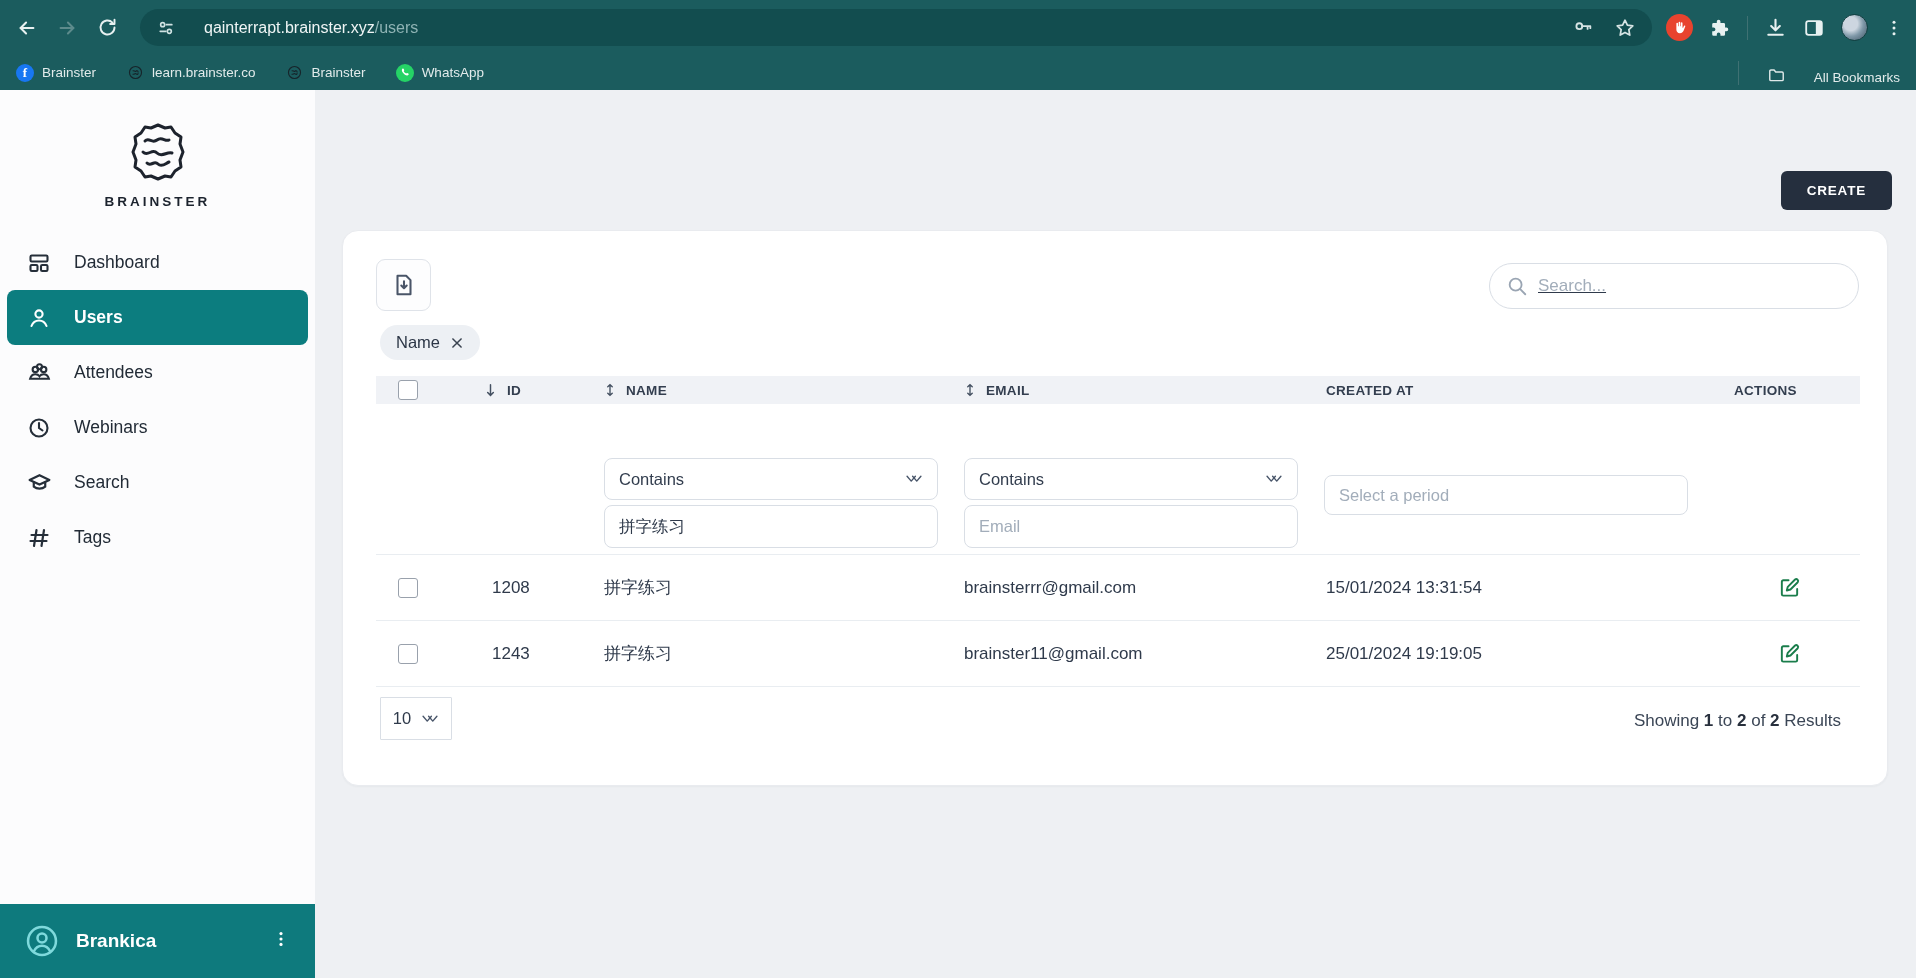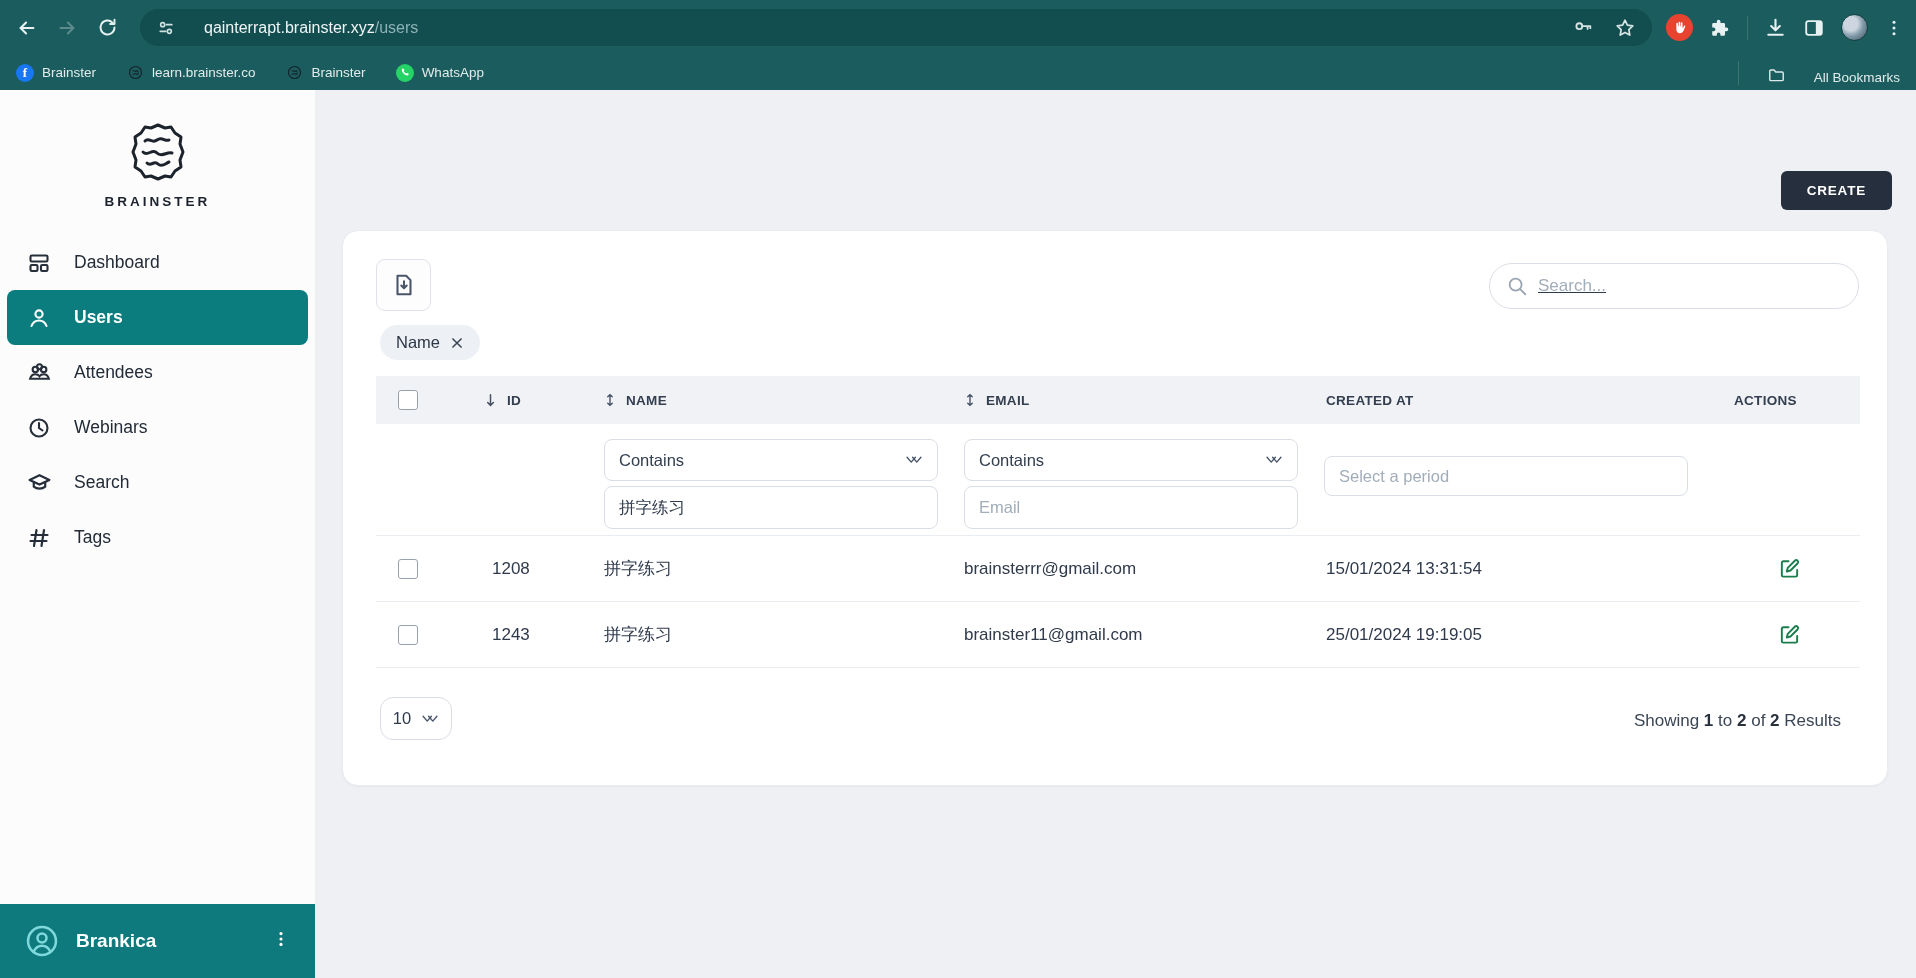--- a/index.html
+++ b/index.html
@@ -69,43 +69,43 @@
   .search-box input { border:none; outline:none; flex:1; font-size:17px; color:#2f3a4b;
     font-family:inherit; background:transparent;text-decoration:underline; }
   .search-box input::placeholder { color:#a2adba; }
   .chip { position:absolute; left:37px; top:94px; height:35px; background:#edf0f4;
     border-radius:17.5px; display:flex; align-items:center; padding:0 16px; gap:10px;
     font-size:16.5px; color:#2c3646; }
   .chip .x { display:flex; color:#3a4350; cursor:pointer; }
 
   .table { position:absolute; left:33px; right:27px; top:145px; }
   .tgrid { display:grid; grid-template-columns:80px 140px 360px 360px 390px 1fr; align-items:center; }
-  .thead { height:48px; background:#f0f2f6; font-size:13.5px; font-weight:bold; color:#333e4f;
+  .thead { height:28px; background:#f0f2f6; font-size:13.5px; font-weight:bold; color:#333e4f;
     letter-spacing:0.3px; }
   .th { display:flex; align-items:center; gap:10px; }
   .sort-ico { color:#445061; display:flex; }
-  .filter-row { height:112px; align-items:start; border-bottom:1px solid #e9edf1; }
+  .filter-row { height:112px; align-items:start; border-bottom:1px solid #e9edf1;margin-top:39px; }
   .fcell { padding:15px 18px 0 8px; display:flex; flex-direction:column; gap:5px; }
   .select { height:42px; border:1.5px solid #d9dee5; border-radius:8px; display:flex;
     align-items:center; padding:0 14px; font-size:16.5px; color:#323d4e; cursor:pointer; background:#fff; }
   .select .chev { margin-left:auto; color:#49566a; display:flex; }
   .f-input { height:43px; border:1.5px solid #d9dee5; border-radius:8px; padding:0 14px;
     font-size:16.5px; color:#2f3a4b; font-family:inherit; outline:none; width:100%; background:#fff; }
   .f-input::placeholder { color:#a2adba; }
   .period-cell { padding-top:32px; }
   .row { height:66px; border-bottom:1px solid #e9edf1; font-size:17px; color:#2f3a4b; }
   .cb { width:20px; height:20px; border:1.5px solid #99a1ac; border-radius:3px; margin-left:22px;
     background:#fff; cursor:pointer; }
   .cell { padding-left:8px; }
   .cell.id { padding-left:36px; }
   .actions-cell { padding-left:72px; color:#1a7d4b; display:flex; }
   .actions-cell .edit { cursor:pointer; display:flex; }
 
   .pagesize { position:absolute; left:37px; top:466px; width:72px; height:43px;
-    border:1.5px solid #d9dee5; border-radius:13px; display:flex; align-items:center;
+    border:1.5px solid #d9dee5; border-radius:1px; display:flex; align-items:center;
     justify-content:center; gap:10px; font-size:16.5px; color:#2f3a4b; cursor:pointer; background:#fff; }
   .pagesize .chev { color:#49566a; display:flex; }
   .showing { position:absolute; right:46px; top:480px; font-size:17px; color:#3b4656; }
   .showing b { color:#28303d; }
 </style>
 </head>
 <body>
 
 <div class="chrome">
   <div class="toolbar">

